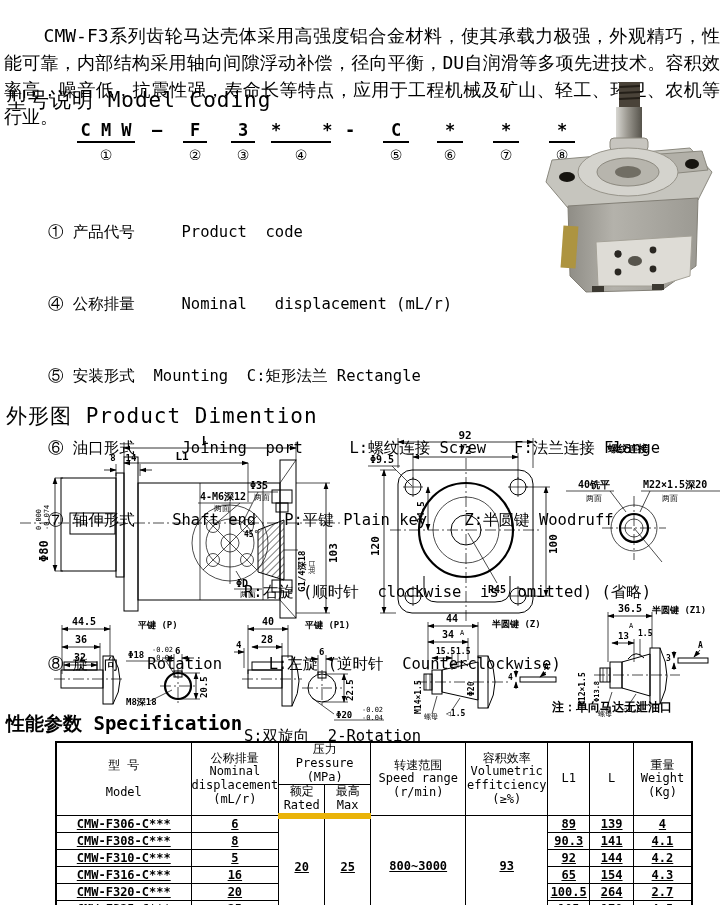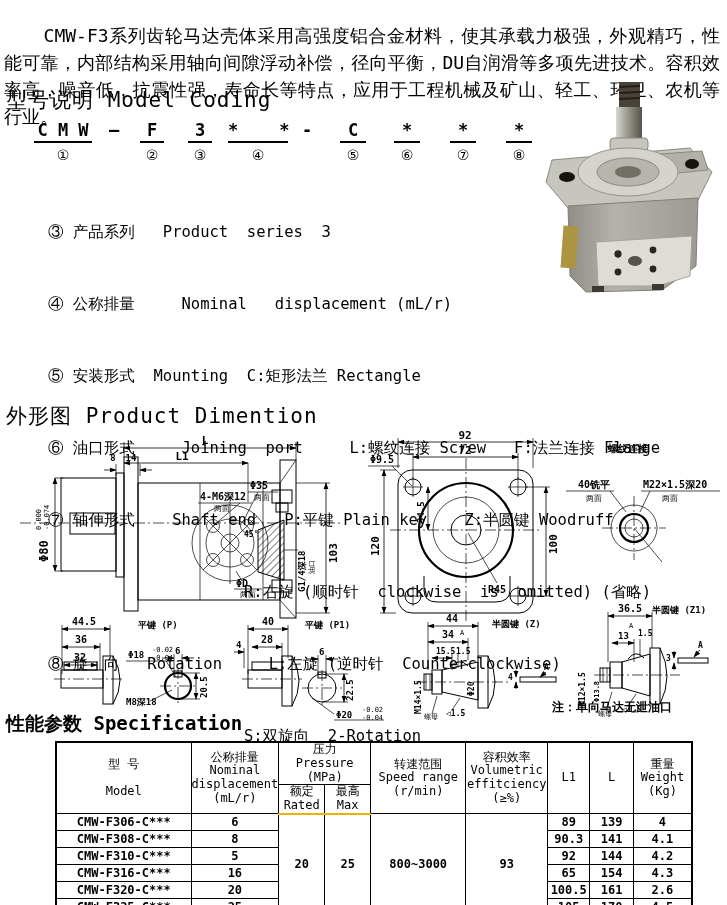--- a/index.html
+++ b/index.html
@@ -4,21 +4,21 @@
 <style>
   html,body{margin:0;padding:0;background:#fff;}
   body{width:727px;height:905px;position:relative;overflow:hidden;
        font-family:"DejaVu Sans Mono","Liberation Mono",monospace;color:#000;}
   .abs{position:absolute;}
   
   #intro{left:4px;top:4px;width:716px;font-size:18px;line-height:27px;
          text-align:justify;text-indent:2.2em;font-weight:500;white-space:normal;}
   .h1{font-size:21px;font-weight:normal;letter-spacing:1px;text-align:right;}
   
-  #codingrow{left:0;top:120px;width:540px;display:flex;align-items:flex-start;}
+  #codingrow{left:0;top:120px;width:540px;display:flex;align-items:flex-start;padding-left:43px;}
   .codeseg{display:inline-block;text-align:center;}
   .seg-text{display:block;font-size:17px;font-weight:bold;border-bottom:2px solid #000;
             padding-bottom:1px;white-space:pre;}
   .seg-text.nl{border-bottom:none;}
   .seg-num{display:block;font-size:14px;margin-top:4px;font-family:"DejaVu Sans",sans-serif;}
   .codeseg:nth-child(1){margin-left:34px;width:58px;}
   .codeseg:nth-child(2){margin-left:12px;width:20px;}
   .codeseg:nth-child(3){margin-left:16px;width:24px;}
   .codeseg:nth-child(4){margin-left:24px;width:24px;}
   .codeseg:nth-child(5){margin-left:16px;width:60px;}
@@ -42,23 +42,23 @@
   .t10{font-size:10px;} .t9{font-size:9px;} .t8{font-size:8px;} .t7{font-size:7px;}
   .t11{font-size:11px;} .t12{font-size:12px;} .tb{font-weight:bold;}
   
   #spec-note{left:552px;top:699px;font-size:12px;font-weight:bold;}
   #spec-head{left:6px;top:711px;font-size:19px;font-weight:bold;}
   #spectable{left:55px;top:741px;border-collapse:collapse;table-layout:fixed;}
   #spectable th,#spectable td{border:1px solid #000;padding:0;text-align:center;
         vertical-align:middle;white-space:pre-line;line-height:1.15;}
   #spectable{border:2px solid #000;}
   #spectable th{font-weight:normal;font-size:12px;}
-  #spectable td{font-size:12px;font-weight:bold;height:16px;}
+  #spectable td{font-size:12px;font-weight:bold;height:16px;text-decoration:underline;}
   th.small{font-size:10px;}
-  #spectable thead tr:last-child th{border-bottom:2px solid #eab308;}
+  #spectable thead tr:last-child th{border-bottom:6px solid #eab308;}
 </style>
 </head>
 <body>
 
 <p id="intro" class="abs">CMW-F3系列齿轮马达壳体采用高强度铝合金材料，使其承载力极强，外观精巧，性能可靠，内部结构采用轴向间隙浮动补偿，径向平衡，DU自润滑等多项先进技术。容积效率高，噪音低，抗震性强，寿命长等特点，应用于工程机械及矿山、轻工、环卫、农机等行业。</p>
 
 <div class="abs h1" style="left:6px;top:86px;">型号说明 Model Coding</div>
 
 <div id="codingrow" class="abs">
   <span class="codeseg">
@@ -97,21 +97,21 @@
       <span class="seg-text">*</span>
       <span class="seg-num">⑦</span>
     </span>
   <span class="codeseg">
       <span class="seg-text">*</span>
       <span class="seg-num">⑧</span>
     </span>
 </div>
 
 <div id="codelist" class="abs">
-  <div>③ 产品系列   Product  series  3</div>
+  <div>① 产品代号     Product  code</div>
   <div>④ 公称排量     Nominal   displacement (mL/r)</div>
   <div>⑤ 安装形式  Mounting  C:矩形法兰 Rectangle</div>
   <div>⑥ 油口形式     Joining  port     L:螺纹连接 Screw   F:法兰连接 Flange</div>
   <div>⑦ 轴伸形式    Shaft end   P:平键 Plain key    Z:半圆键 Woodruff</div>
   <div>                     R:右旋 (顺时针  clockwise  is  omitted) (省略)</div>
   <div>⑧ 旋　向   Rotation     L:左旋 (逆时针  Counterclockwise)</div>
   <div>                     S:双旋向  2-Rotation</div>
 </div>
 
 <svg class="abs" style="left:540px;top:80px;" width="178" height="215" viewBox="0 0 178 215">
@@ -561,22 +561,22 @@
       <td>CMW-F316-C***</td>
       <td>16</td>
       <td>65</td>
       <td>154</td>
       <td>4.3</td>
     </tr>
     <tr>
       <td>CMW-F320-C***</td>
       <td>20</td>
       <td>100.5</td>
-      <td>161</td>
-      <td>2.6</td>
+      <td>264</td>
+      <td>2.7</td>
     </tr>
     <tr>
       <td>CMW-F325-C***</td>
       <td>25</td>
       <td>105</td>
       <td>170</td>
       <td>4.5</td>
     </tr>
   </tbody>
 </table>

